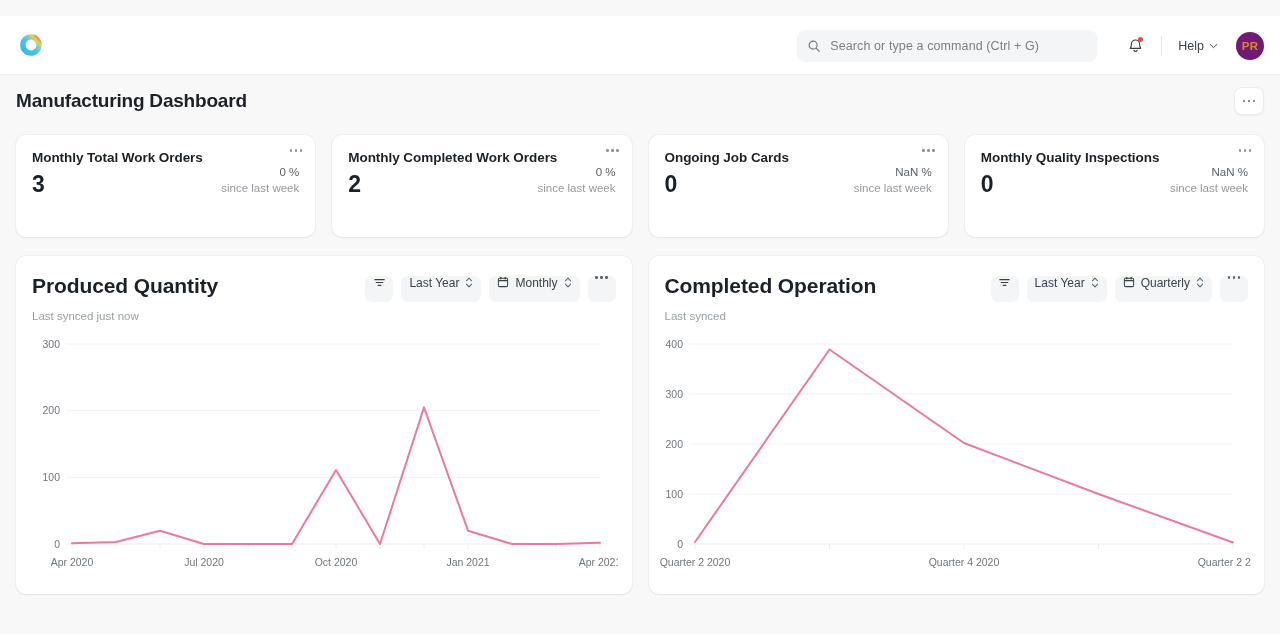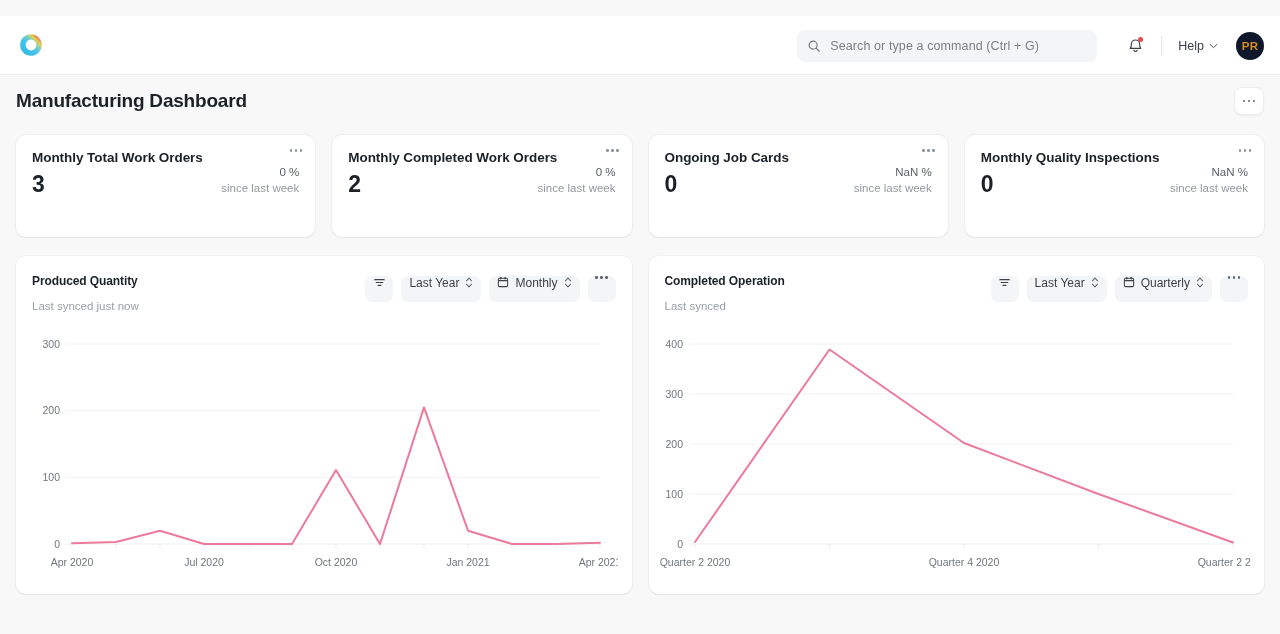--- a/index.html
+++ b/index.html
@@ -38,21 +38,21 @@
   .search-box .s-ico { width: 14px; height: 14px; flex: 0 0 14px; margin-right: 9px; display:block; }
   .search-ph { font-size: 12.5px; color: #7C7F83; letter-spacing: .1px; }
 
   .bell-btn { width: 28px; height: 28px; position: relative; display:flex; align-items:center; justify-content:center; }
   .bell-dot { position: absolute; top: 5px; right: 6px; width: 5px; height: 5px; border-radius: 50%; background: #E24C4C; }
   .nav-div { width: 1px; height: 20px; background: #E5E7E9; margin: 0 14px 0 12px; }
   .help-btn { display: flex; align-items: center; gap: 5px; font-size: 12.5px; color: #3A4149; padding: 4px 2px; }
   .chev { width: 9px; height: 6px; display:block; }
   .avatar {
     width: 28px; height: 28px; border-radius: 50%;
-    background: #0f172a; color: #D98B21;
+    background: #701a75; color: #D98B21;
     font-size: 11.5px; font-weight: 600;
     display: flex; align-items: center; justify-content: center;
     margin-left: 16px; letter-spacing: .3px;
   }
 
   
   .page-head {
     height: 52px; display: flex; align-items: center;
     padding: 0 16px; position: relative;
   }
@@ -95,21 +95,21 @@
     padding: 0 16px; margin-top: 19px;
   }
   .chart-card {
     flex: 1 1 0; height: 338px;
     background: #FFFFFF; border-radius: 10px;
     box-shadow: 0 1px 2px rgba(16,24,40,.055), 0 0 0 1px rgba(16,24,40,.03);
     padding: 18px 16px 0 16px;
     position: relative; overflow: hidden;
   }
   .chart-head { display: flex; align-items: flex-start; justify-content: space-between; }
-  .chart-title { font-size: 12px; font-weight: 700; color: #1C2127; letter-spacing: -.1px; }
+  .chart-title { font-size: 21px; font-weight: 700; color: #1C2127; letter-spacing: -.1px; }
   .chart-sub { font-size: 11.5px; color: #9AA0A6; margin-top: 12px; }
   .chart-actions { display: flex; align-items: center; gap: 8px; margin-top: 2px; }
   .ctl {
     height: 26px; border-radius: 7px; background: #F4F5F6;
     display: flex; align-items: flex-start; padding: 0 8px; gap: 6px;
   }
   .ctl-icon-only { width: 28px; padding: 0; justify-content: center; }
   .ctl-label { font-size: 12px; color: #3A4149; }
   .ud { width: 8px; height: 13px; display: block; }
   .ic { display: block; }

